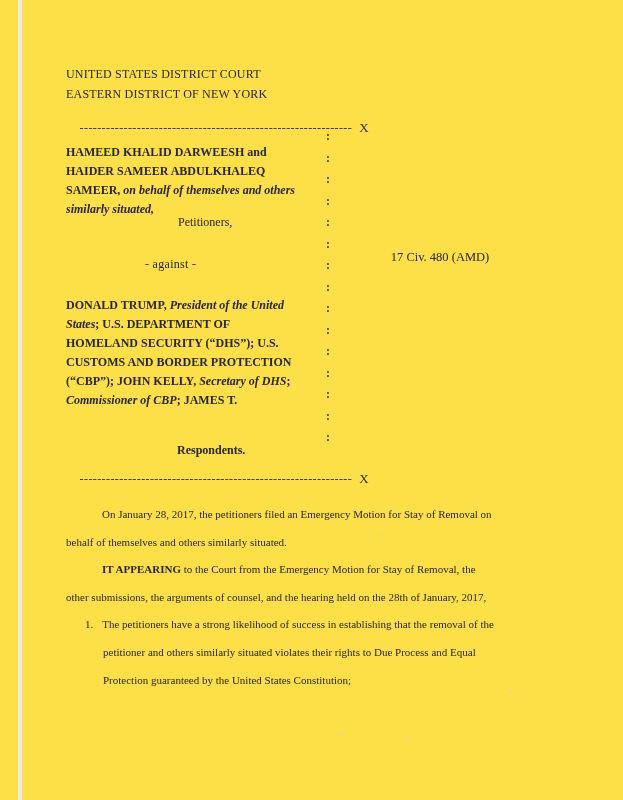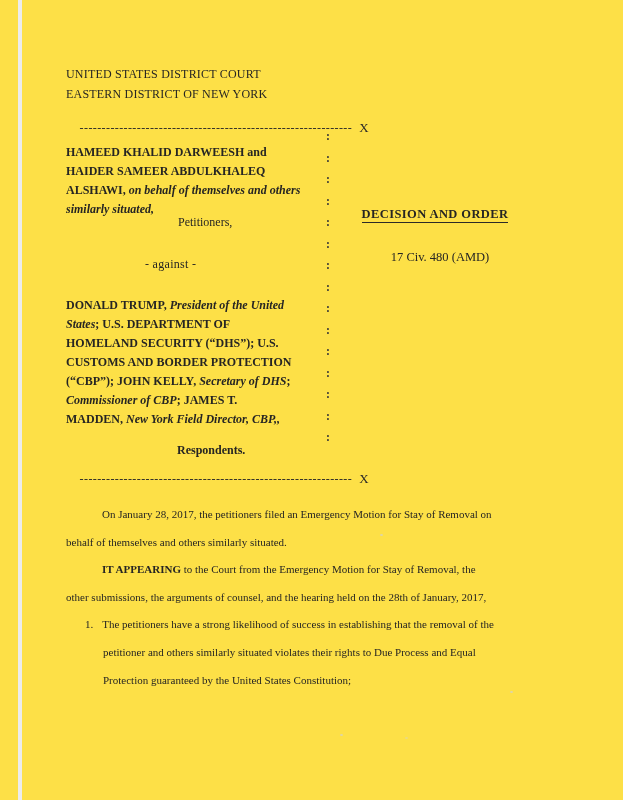--- a/index.html
+++ b/index.html
@@ -56,21 +56,21 @@
     <div class="tl">EASTERN DISTRICT OF NEW YORK</div>
   </div>
 
   <div class="abs divider divider-1 tl">
     <span>--------------------------------------------------------------</span><span class="xmark">X</span>
   </div>
 
   <div class="abs petitioner-block">
       <div class="tl"><span style="font-weight: bold;">HAMEED KHALID DARWEESH and</span></div>
       <div class="tl"><span style="font-weight: bold; text-align: center;">HAIDER SAMEER ABDULKHALEQ</span></div>
-      <div class="tl"><span style="font-weight: bold;">ALSHAWI, </span><span style="font-weight: bold; font-style: italic;">on behalf of themselves and others</span></div>
+      <div class="tl"><span style="font-weight: bold;">SAMEER, </span><span style="font-weight: bold; font-style: italic;">on behalf of themselves and others</span></div>
       <div class="tl"><span style="font-weight: bold; font-style: italic;">similarly situated,</span></div>
     </div>
 
   <div class="abs petitioners-label tl">Petitioners,</div>
 
   <div class="abs against tl">- against -</div>
 
   <div class="abs colon-col">
       <div class="colon">:</div>
       <div class="colon">:</div>
@@ -82,33 +82,29 @@
       <div class="colon">:</div>
       <div class="colon">:</div>
       <div class="colon">:</div>
       <div class="colon">:</div>
       <div class="colon">:</div>
       <div class="colon">:</div>
       <div class="colon">:</div>
       <div class="colon">:</div>
     </div>
 
-  <div class="abs decision-title">
-    <span>DECISION AND ORDER</span>
-  </div>
   <div class="abs case-number tl">17 Civ. 480 (AMD)</div>
 
   <div class="abs respondent-block">
       <div class="tl"><span style="font-weight: bold;">DONALD TRUMP, </span><span style="font-weight: bold; font-style: italic;">President of the United</span></div>
       <div class="tl"><span style="font-weight: bold; font-style: italic;">States</span><span style="font-weight: bold;">; U.S. DEPARTMENT OF</span></div>
       <div class="tl"><span style="font-weight: bold;">HOMELAND SECURITY (“DHS”); U.S.</span></div>
       <div class="tl"><span style="font-weight: bold;">CUSTOMS AND BORDER PROTECTION</span></div>
       <div class="tl"><span style="font-weight: bold;">(“CBP”); JOHN KELLY, </span><span style="font-weight: bold; font-style: italic;">Secretary of DHS</span><span style="font-weight: bold;">;</span></div>
       <div class="tl"><span style="font-weight: bold; font-style: italic;">Commissioner of CBP</span><span style="font-weight: bold;">; JAMES T.</span></div>
-      <div class="tl"><span style="font-weight: bold;">MADDEN, </span><span style="font-weight: bold; font-style: italic;">New York Field Director, CBP,,</span></div>
     </div>
 
   <div class="abs respondents-label tl">Respondents.</div>
 
   <div class="abs divider divider-2 tl">
     <span>--------------------------------------------------------------</span><span class="xmark">X</span>
   </div>
 
 
   <div class="abs order-body">

